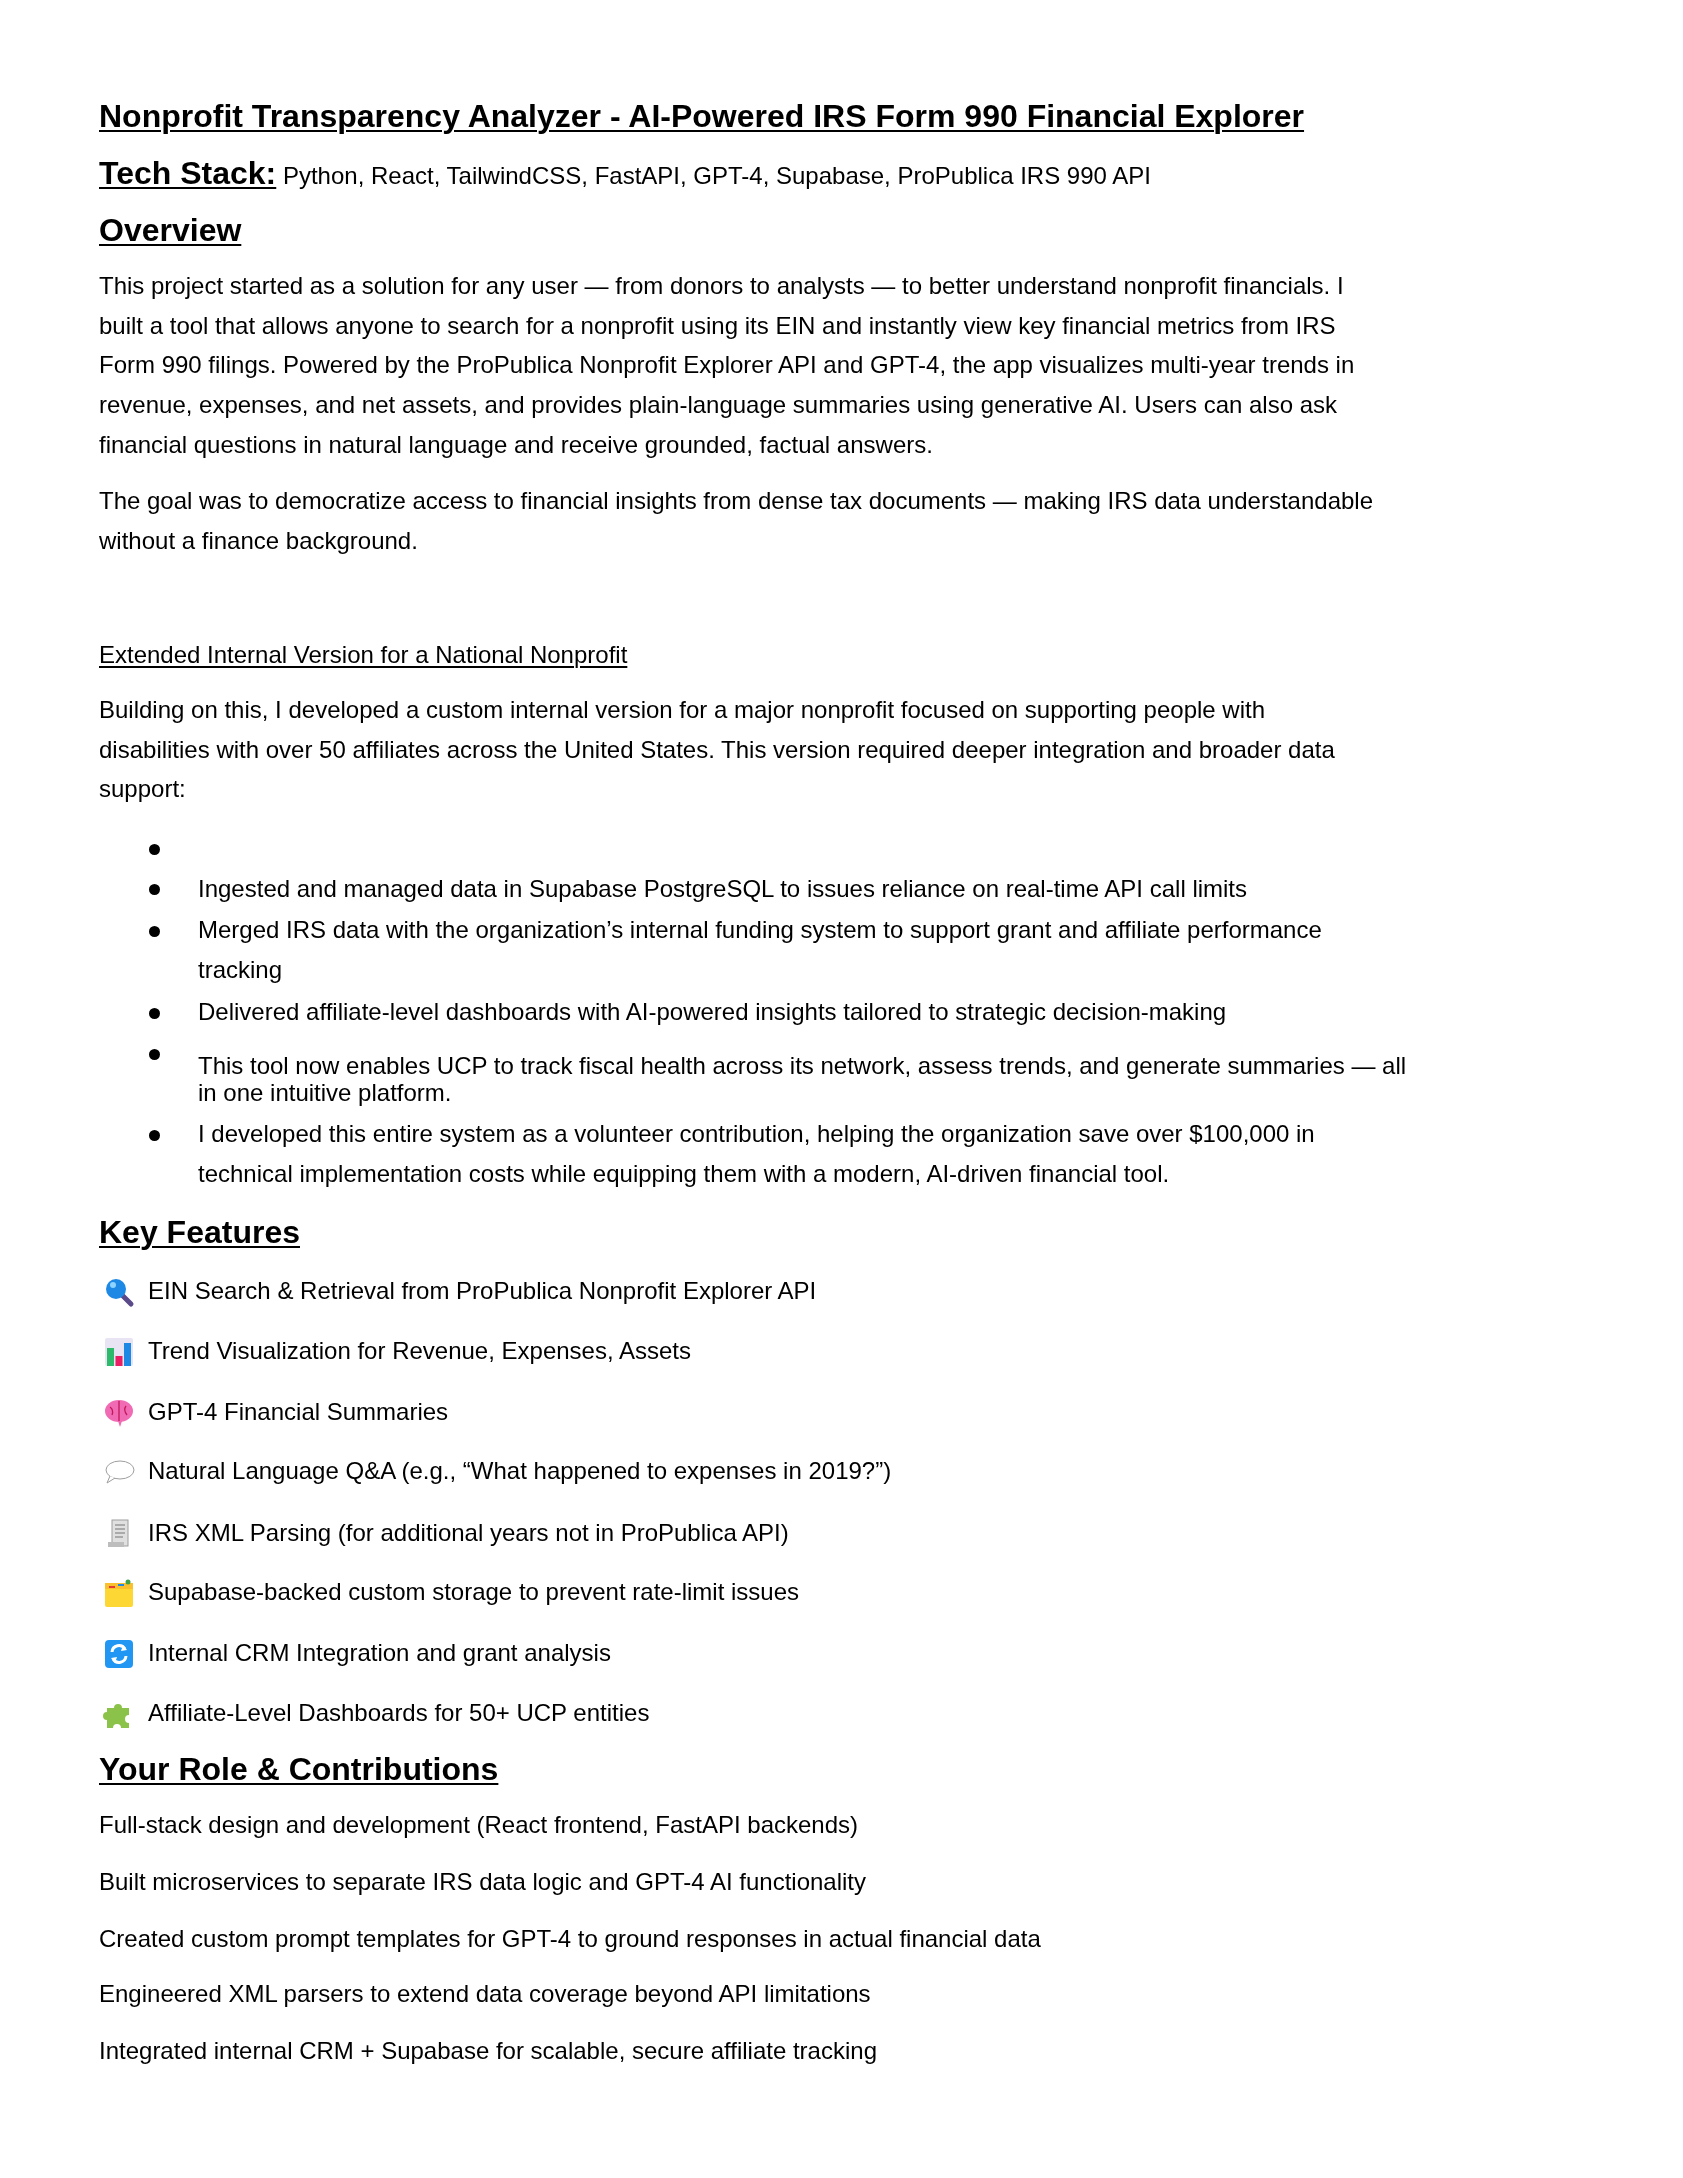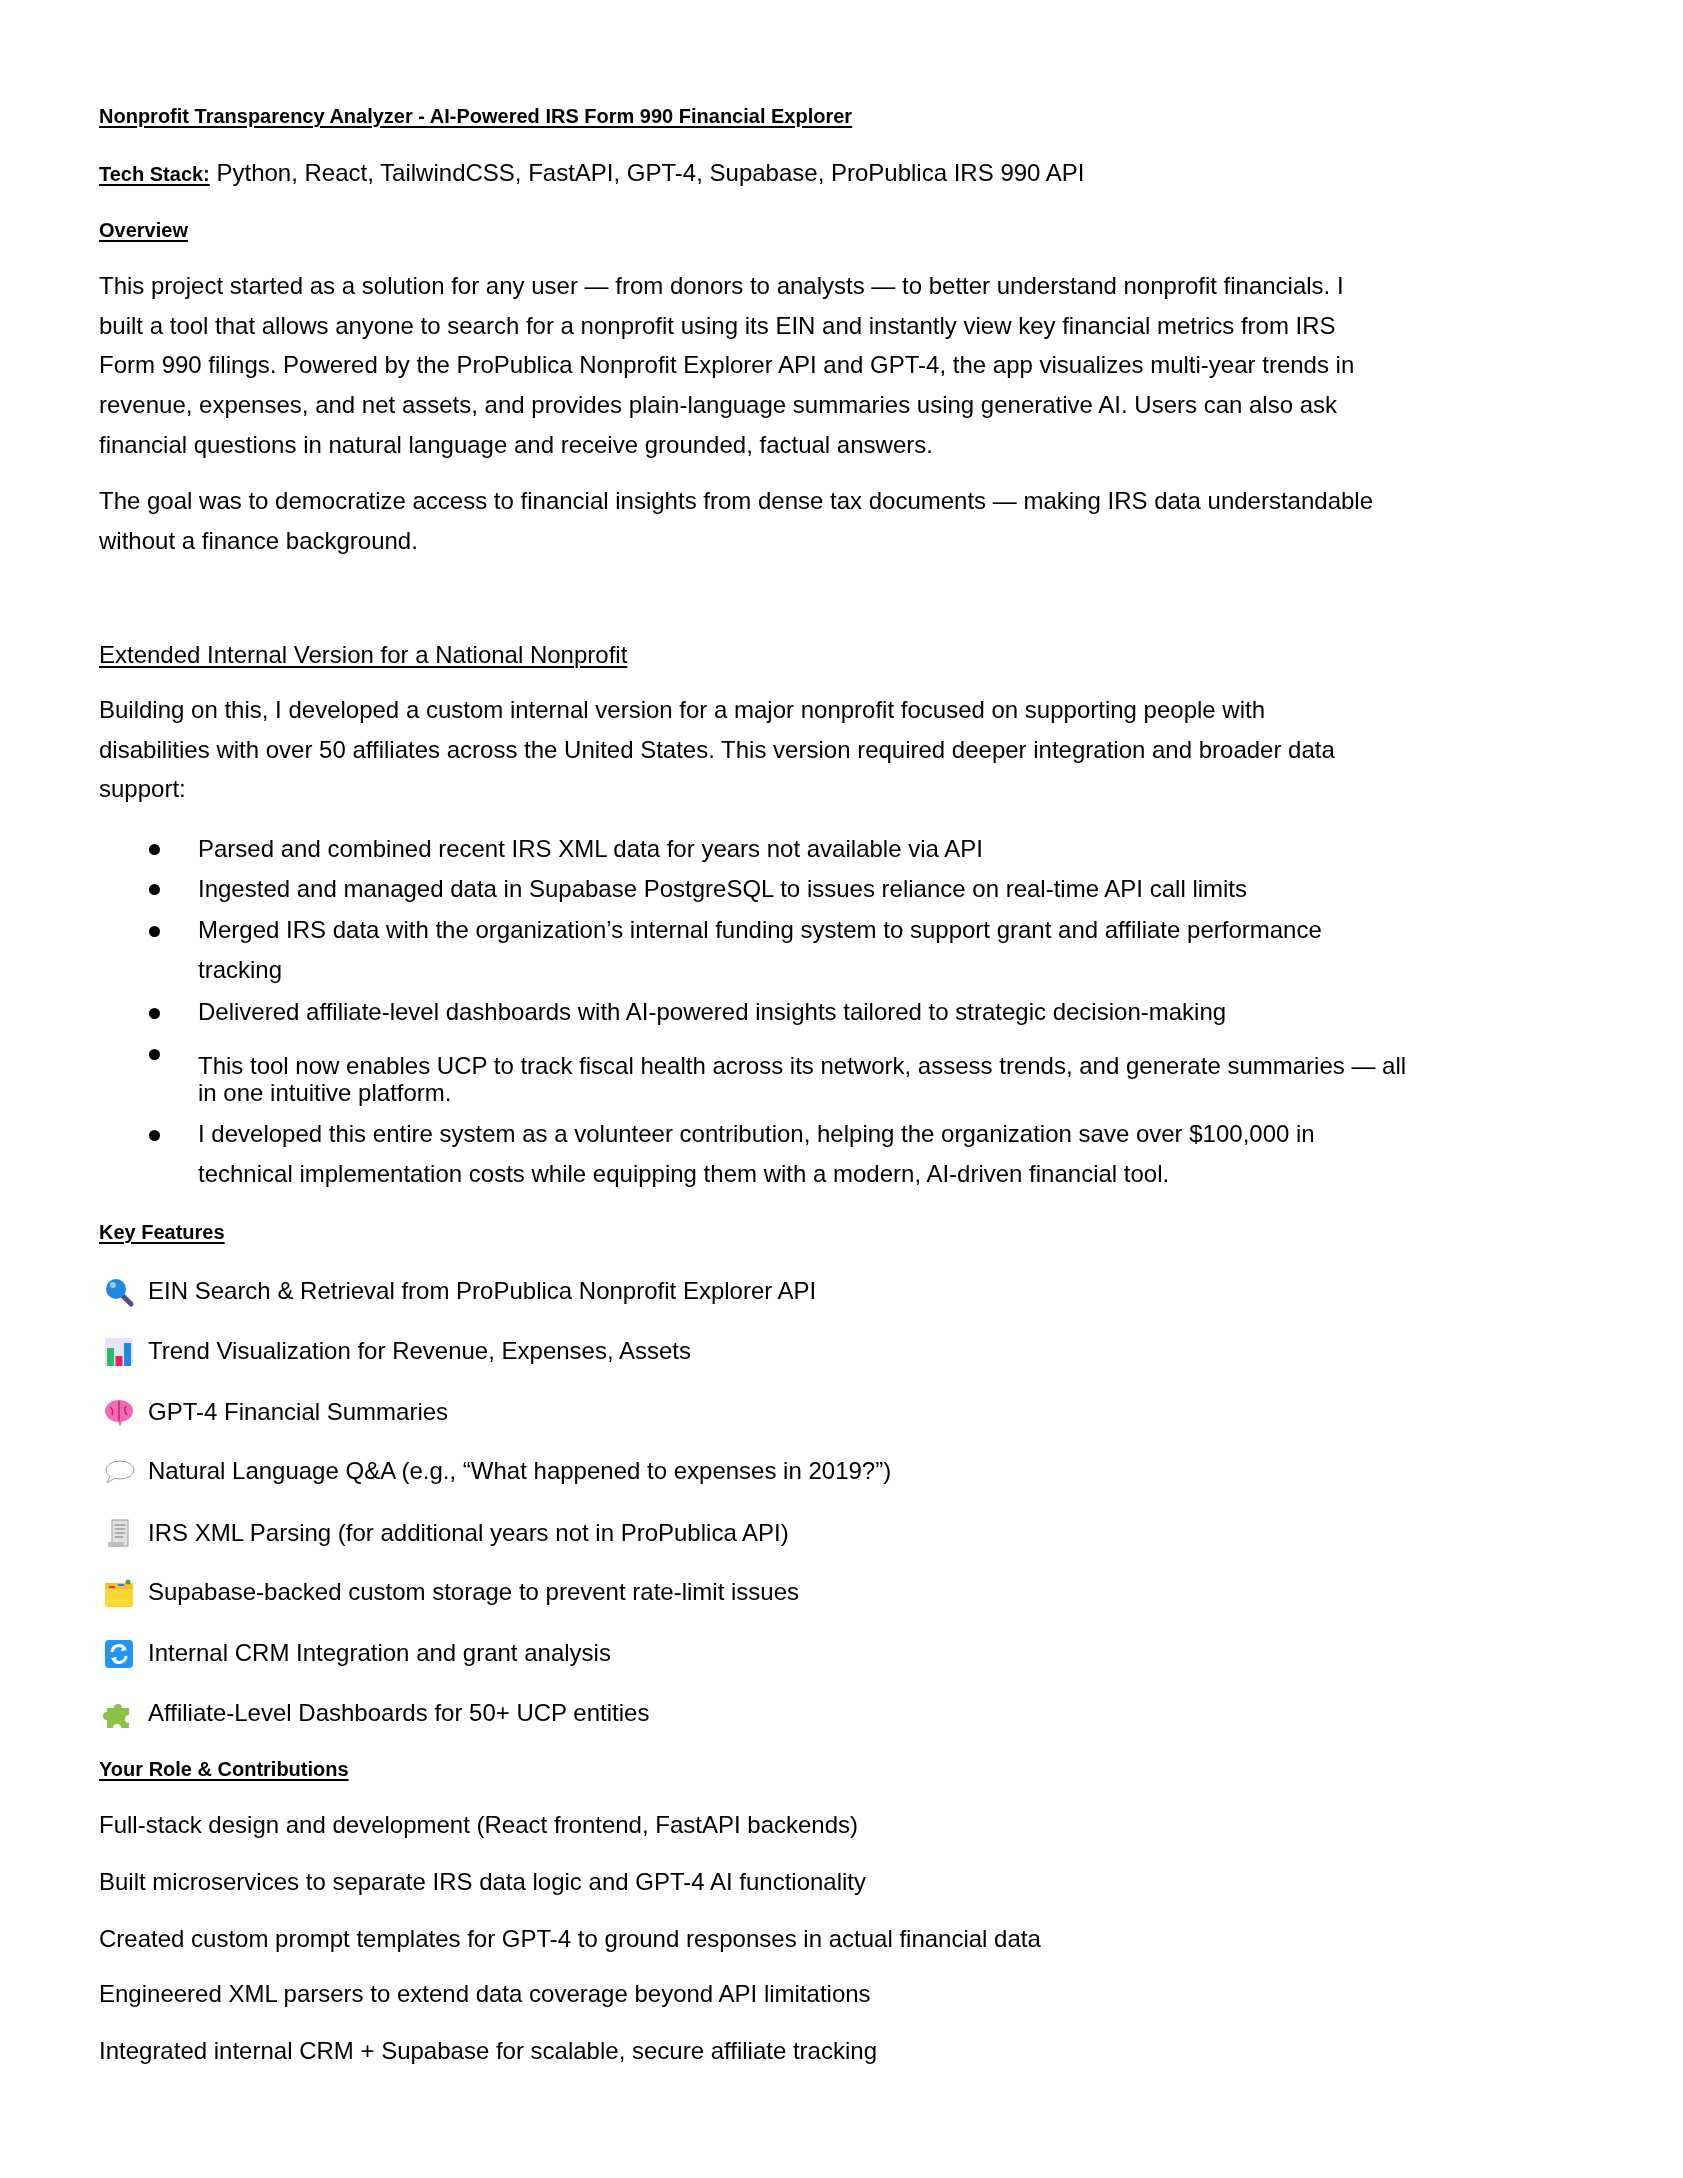--- a/index.html
+++ b/index.html
@@ -1,20 +1,20 @@
 <!DOCTYPE html>
 <html><head>
 <meta charset="utf-8">
 <style>
   html, body { margin: 0; padding: 0; background: #ffffff; }
   body { width: 1683px; height: 2178px; position: relative; overflow: hidden;
          font-family: "Liberation Sans", sans-serif; color: #000; }
   .page { position: absolute; left: 0; top: 0; width: 1683px; height: 2178px; background: #fff; }
   .line { position: absolute; left: 99px; white-space: nowrap; font-size: 24px; line-height: 30px; }
-  .h { font-weight: bold; text-decoration: underline; text-decoration-thickness: 2px; text-underline-offset: 3px; font-size: 20px; }
+  .h { font-weight: bold; text-decoration: underline; text-decoration-thickness: 2px; text-underline-offset: 3px; font-size: 32px; }
   .sub { text-decoration: underline; text-decoration-thickness: 1.5px; text-underline-offset: 3px; }
   .bullet { position: absolute; left: 149px; width: 11px; height: 11px; border-radius: 50%; background: #000; }
   .bl { left: 198px; }
   .feat-icon { position: absolute; left: 103px; width: 32px; height: 32px; }
   .fl { left: 148px; }
 </style>
 </head>
 <body>
 
 <div class="page">
@@ -34,21 +34,20 @@
   <div class="line" style="top:486px;">The goal was to democratize access to financial insights from dense tax documents — making IRS data understandable</div>
   <div class="line" style="top:526px;">without a finance background.</div>
 
   <div class="line sub" style="top:640px;">Extended Internal Version for a National Nonprofit</div>
 
   <div class="line" style="top:695px;">Building on this, I developed a custom internal version for a major nonprofit focused on supporting people with</div>
   <div class="line" style="top:735px;">disabilities with over 50 affiliates across the United States. This version required deeper integration and broader data</div>
   <div class="line" style="top:774px;">support:</div>
 
   <span class="bullet" style="top:844px;"></span>
-  <div class="line bl" style="top:834px;">Parsed and combined recent IRS XML data for years not available via API</div>
 
   <span class="bullet" style="top:884px;"></span>
   <div class="line bl" style="top:874px;">Ingested and managed data in Supabase PostgreSQL to issues reliance on real-time API call limits</div>
 
   <span class="bullet" style="top:926px;"></span>
   <div class="line bl" style="top:915px;">Merged IRS data with the organization’s internal funding system to support grant and affiliate performance</div>
   <div class="line bl" style="top:955px;">tracking</div>
 
   <span class="bullet" style="top:1008px;"></span>
   <div class="line bl" style="top:997px;">Delivered affiliate-level dashboards with AI-powered insights tailored to strategic decision-making</div>

